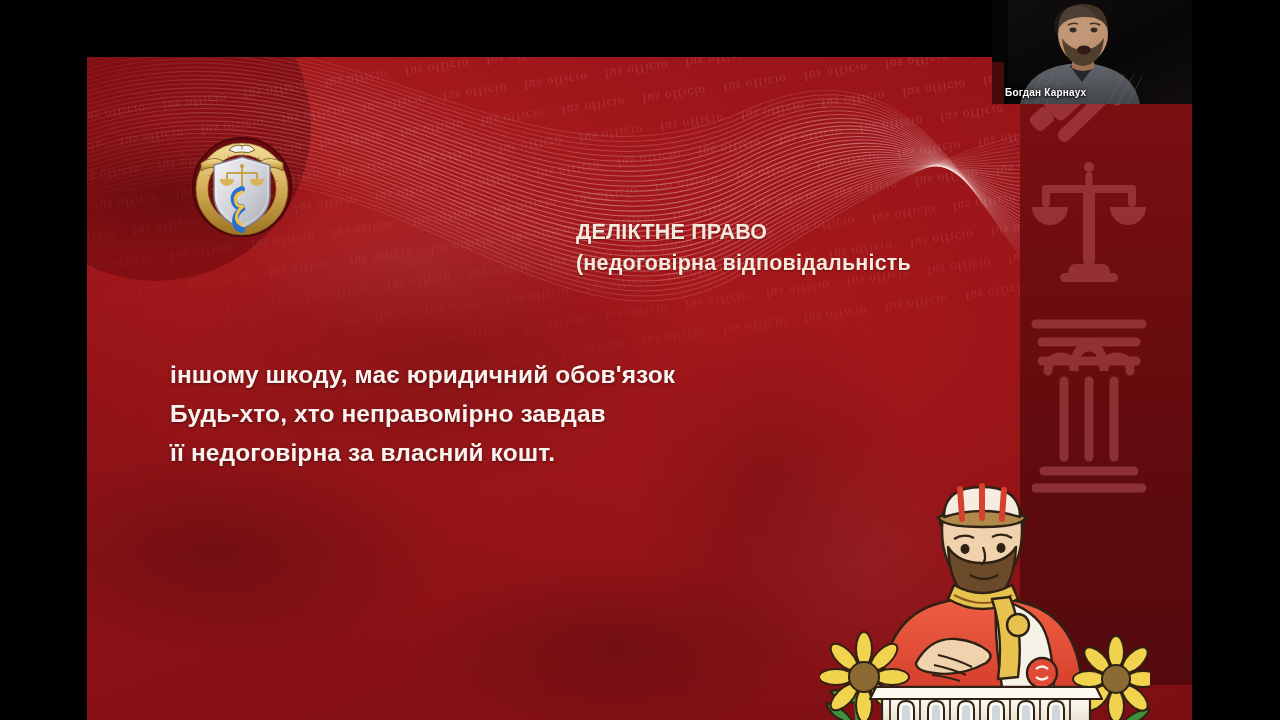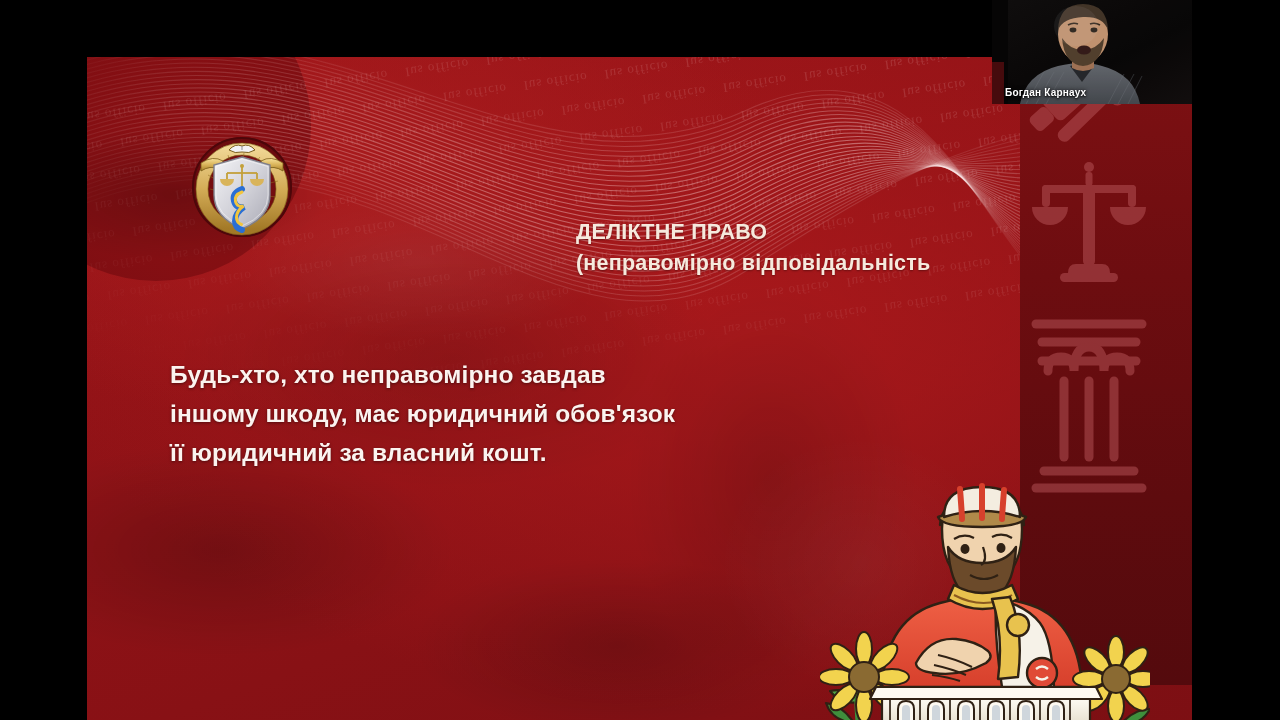--- a/index.html
+++ b/index.html
@@ -378,27 +378,27 @@
         <path d="M62 48 h14 a7 7 0 0 1 -14 0 z" fill="#d9b45a"></path>
         <circle cx="54" cy="35" r="2" fill="#c3a03a"></circle>
 
         <path d="M54 58 q-10 4 -8 12 q2 8 10 6 q-9 6 -9 14 q0 7 7 9" fill="none" stroke="#2a6fd4" stroke-width="6" stroke-linecap="round"></path>
         <path d="M54 61 q-8 3 -6.5 9.5 q1.5 6 8 4.5 q-7 5 -7 11.5 q0 5 5 7" fill="none" stroke="#f2c53d" stroke-width="3" stroke-linecap="round"></path>
       </svg>
     </div>
 
     <div class="title-block">
       <div class="title-line">ДЕЛІКТНЕ ПРАВО</div>
-      <div class="title-line sub">(неправомірно відповідальність</div>
+      <div class="title-line sub">(недоговірна відповідальність</div>
     </div>
 
     <div class="body-block">
+      <div class="body-line">іншому шкоду, має юридичний обов'язок</div>
       <div class="body-line">Будь-хто, хто неправомірно завдав</div>
-      <div class="body-line">іншому шкоду, має юридичний обов'язок</div>
-      <div class="body-line">її юридичний за власний кошт.</div>
+      <div class="body-line">її недоговірна за власний кошт.</div>
     </div>
 
     <div class="illustration">
       <svg width="330" height="268" viewBox="0 0 330 268" aria-hidden="true">
         <defs>
           <linearGradient id="robe" x1="0" y1="0" x2="0" y2="1">
             <stop offset="0" stop-color="#ef6045"></stop>
             <stop offset="1" stop-color="#d7402c"></stop>
           </linearGradient>
           <linearGradient id="bldg" x1="0" y1="0" x2="0" y2="1">

